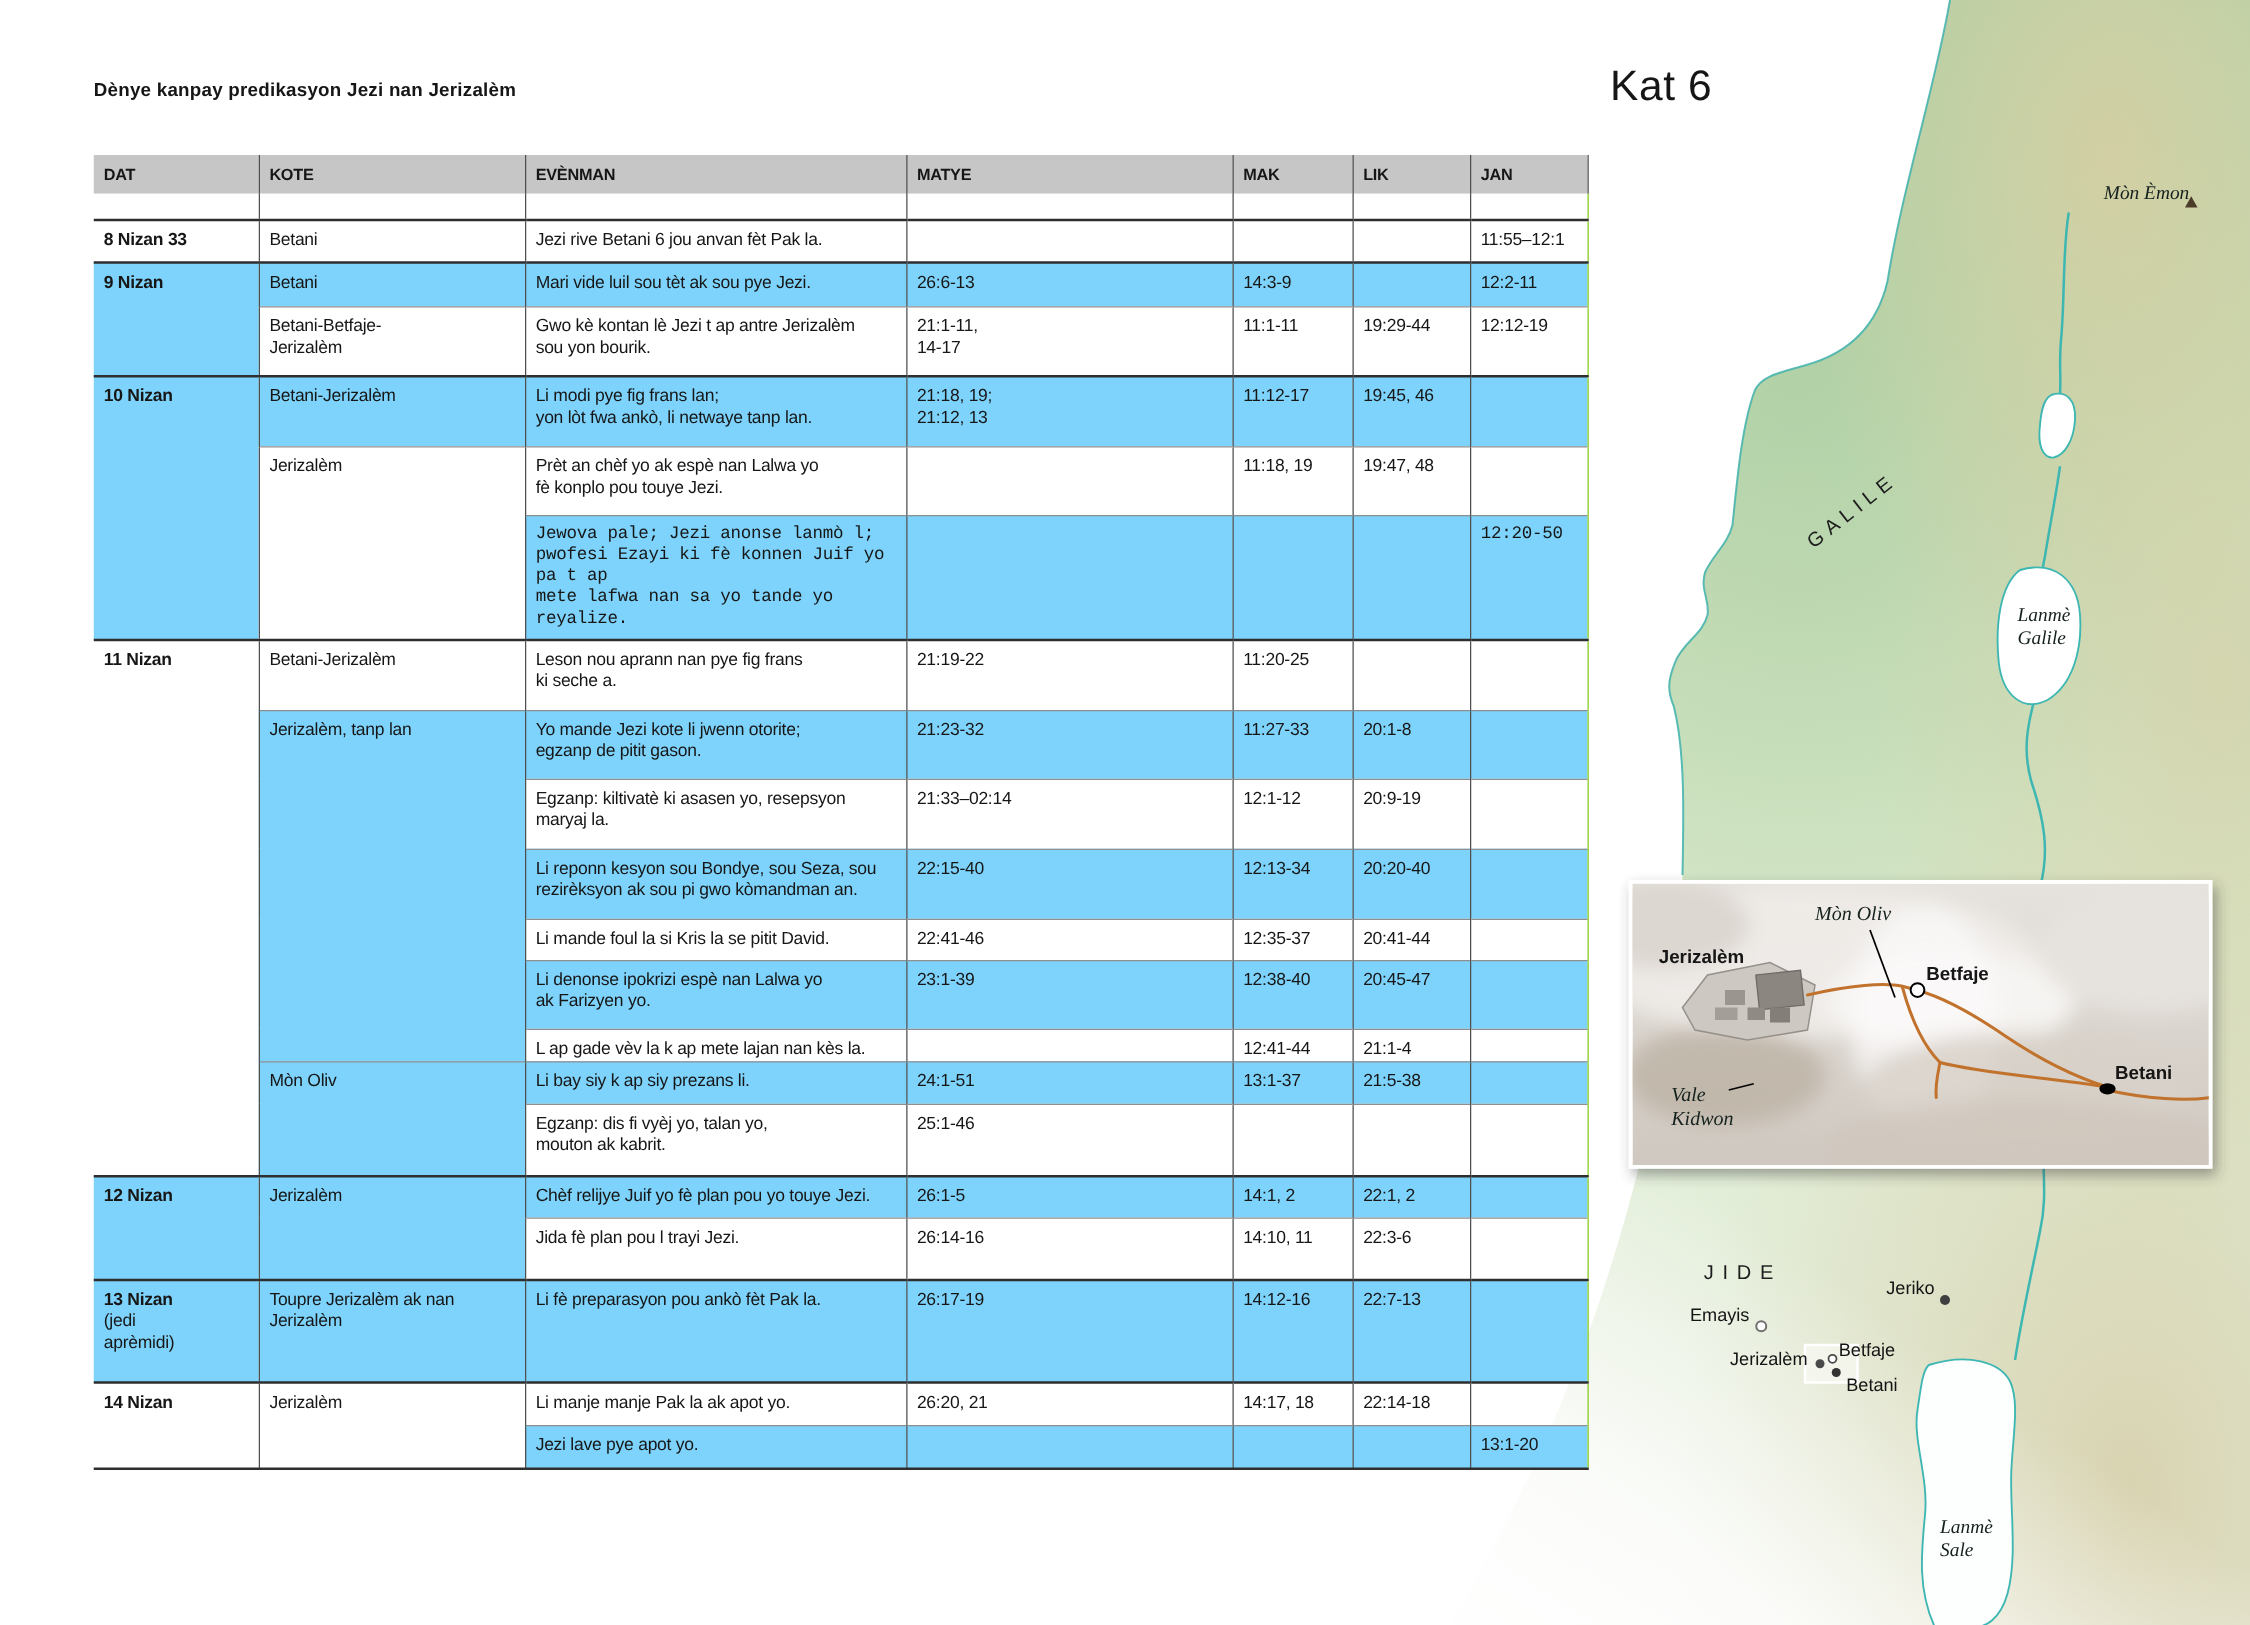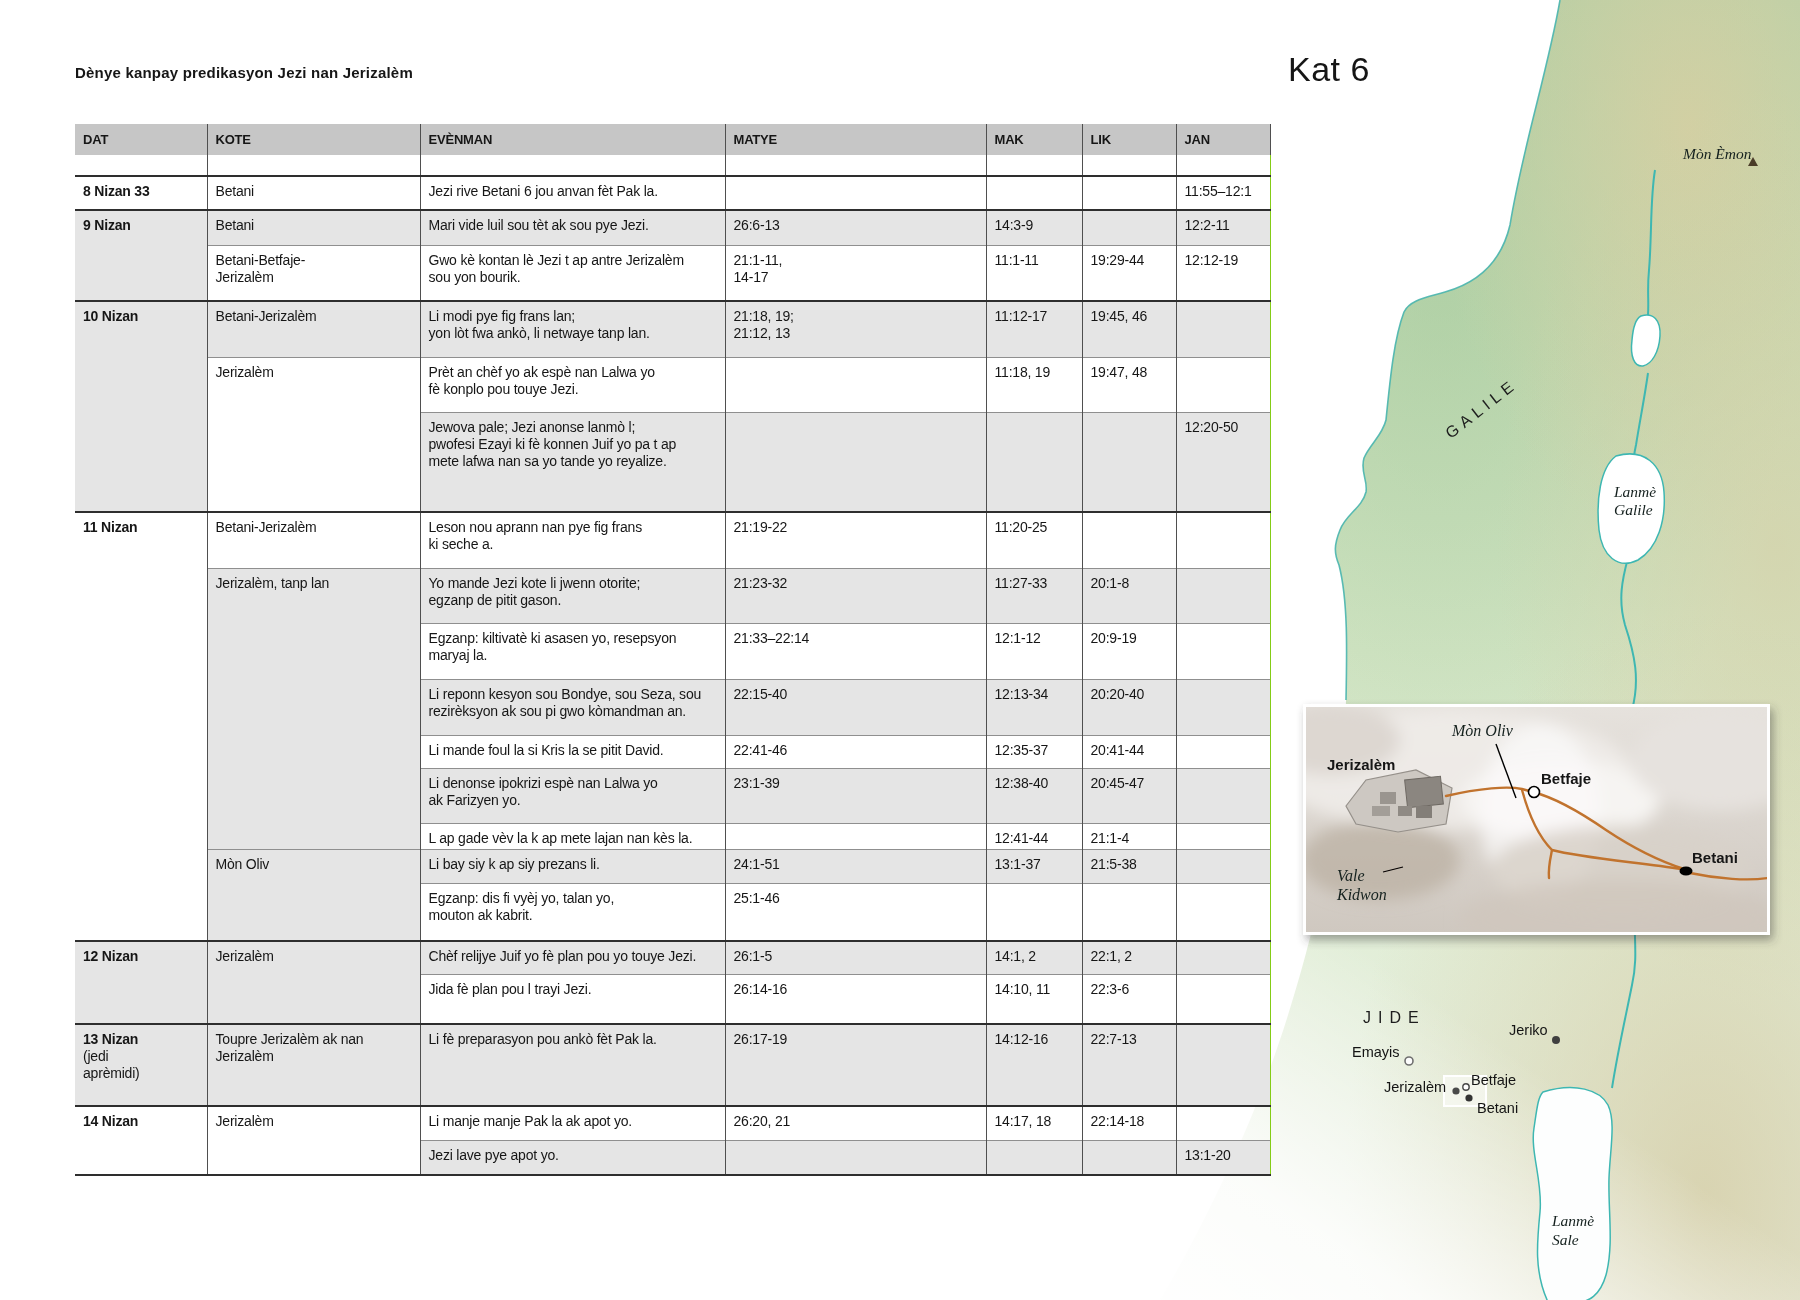--- a/index.html
+++ b/index.html
@@ -17,21 +17,21 @@
             padding:5px 8px;height:31px;box-sizing:border-box;border-left:1px solid #4f4f4f;}
   #chron th:first-child{border-left:none;}
   #chron th:last-child{border-right:1px solid #4f4f4f;margin-left:24px;}
   #chron td{vertical-align:top;padding:6px 8px 2px;box-sizing:border-box;
             border-left:1px solid #4f4f4f;white-space:pre-line;}
   #chron td.c-date{border-left:none;font-weight:700;}
   #chron td.c-jan{border-right:1px solid #84cc16;}
   #chron tbody td{border-top:1px solid #8f8f8f;}
   #chron tr.spacer td{border-top:none;height:21px;padding:0;background:#fff;}
   #chron tr.group-start td{border-top:2px solid #2e2e2e;}
-  #chron tr.shade td{background:#e5e5e5;}
+  #chron tr.shade td{background:#7dd3fc;}
   #chron td.cell-white{background:#fff;margin-top:14px;}
   .date-note{font-weight:400;white-space:pre-line;}
 
   
   #map{position:absolute;left:1000px;top:0;}
   text{fill:#141414;}
   .lbl-region{font-family:"Liberation Sans",sans-serif;font-size:16px;fill:#1d1d1d;}
   .lbl-water,.lbl-mount{font-family:"Liberation Serif",serif;font-style:italic;font-size:15.5px;fill:#14201e;}
   .lbl-town{font-family:"Liberation Sans",sans-serif;font-size:14.5px;}
   .lbl-inset-town{font-family:"Liberation Sans",sans-serif;font-size:15px;font-weight:600;}
@@ -251,21 +251,21 @@
       </tr>
       <tr class="" style="height: 55px;">
         <td class="c-kote cell-white" rowspan="2">Jerizalèm</td>
         <td class="c-ev">Prèt an chèf yo ak espè nan Lalwa yo
 fè konplo pou touye Jezi.</td>
         <td class="c-ref"></td>
         <td class="c-ref">11:18, 19</td>
         <td class="c-ref">19:47, 48</td>
         <td class="c-ref c-jan"></td>
       </tr>
-      <tr class="shade " style="height: 100px;">
+      <tr class="shade " style="height: 100px; font-family: Liberation Mono, monospace;">
         <td class="c-ev">Jewova pale; Jezi anonse lanmò l;
 pwofesi Ezayi ki fè konnen Juif yo pa t ap
 mete lafwa nan sa yo tande yo reyalize.</td>
         <td class="c-ref"></td>
         <td class="c-ref"></td>
         <td class="c-ref"></td>
         <td class="c-ref c-jan">12:20-50</td>
       </tr>
       <tr class="group-start" style="height: 56px;">
         <td class="c-date cell-white" rowspan="9"><span>11 Nizan</span></td>
@@ -282,21 +282,21 @@
         <td class="c-ev">Yo mande Jezi kote li jwenn otorite;
 egzanp de pitit gason.</td>
         <td class="c-ref">21:23-32</td>
         <td class="c-ref">11:27-33</td>
         <td class="c-ref">20:1-8</td>
         <td class="c-ref c-jan"></td>
       </tr>
       <tr class="" style="height: 56px;">
         <td class="c-ev">Egzanp: kiltivatè ki asasen yo, resepsyon
 maryaj la.</td>
-        <td class="c-ref">21:33–22:14</td>
+        <td class="c-ref">21:33–02:14</td>
         <td class="c-ref">12:1-12</td>
         <td class="c-ref">20:9-19</td>
         <td class="c-ref c-jan"></td>
       </tr>
       <tr class="shade " style="height: 56px;">
         <td class="c-ev">Li reponn kesyon sou Bondye, sou Seza, sou
 rezirèksyon ak sou pi gwo kòmandman an.</td>
         <td class="c-ref">22:15-40</td>
         <td class="c-ref">12:13-34</td>
         <td class="c-ref">20:20-40</td>

